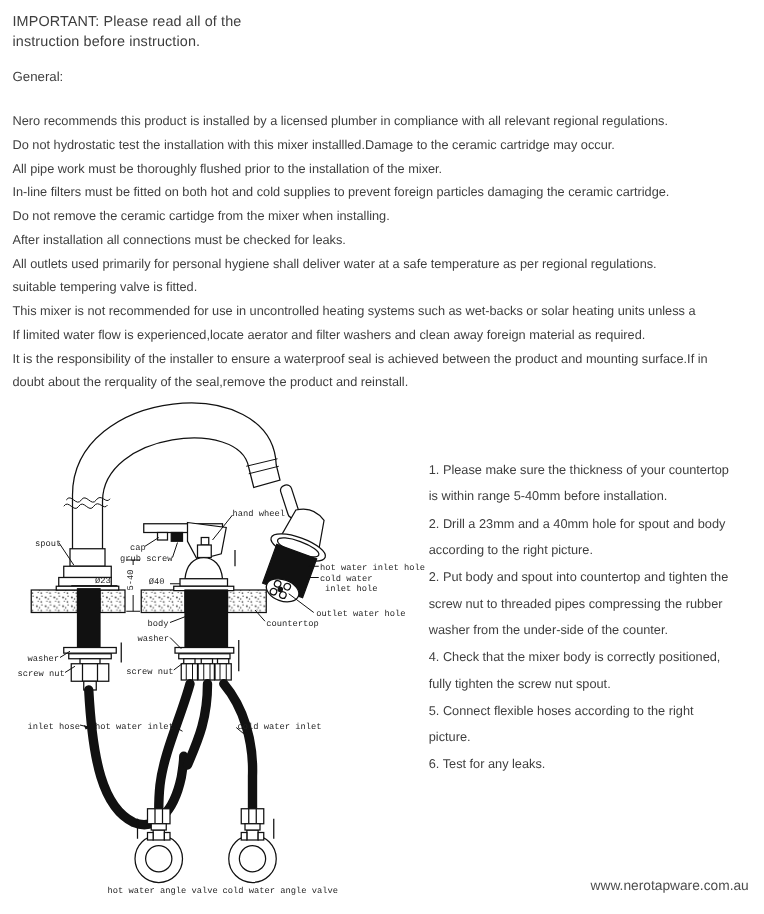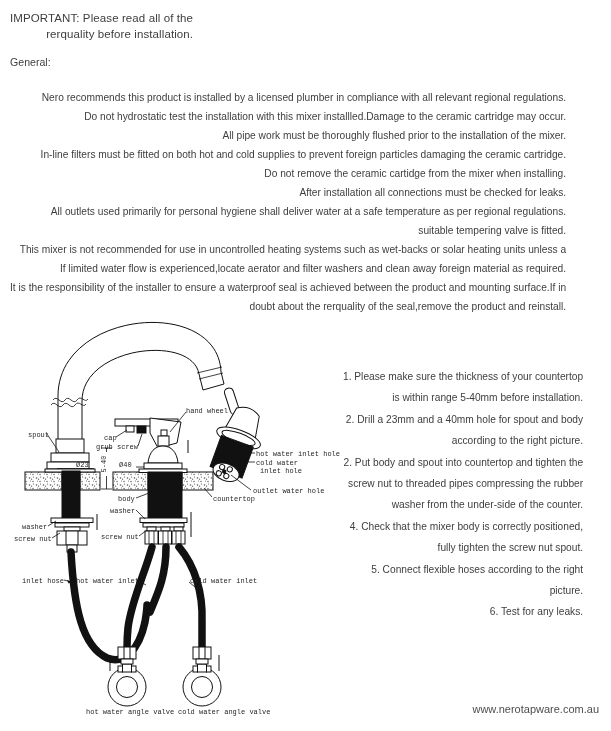--- a/index.html
+++ b/index.html
@@ -1,38 +1,38 @@
 <!DOCTYPE html>
 <html><head>
 <meta charset="utf-8">
 <style>
   html,body{margin:0;padding:0;background:#fff;}
   .page{position:relative;width:611px;height:731px;background:#ffffff;overflow:hidden;
-        font-family:"Liberation Sans","DejaVu Sans",sans-serif;color:#3e3e3e;text-align:right;}
+        font-family:"Liberation Sans","DejaVu Sans",sans-serif;color:#3e3e3e;}
   .title{position:absolute;left:10px;top:11px;font-size:11.5px;line-height:15.5px;letter-spacing:.1px;}
   .general-label{position:absolute;left:10px;top:56px;font-size:10.6px;}
   .general-text{position:absolute;left:10px;top:88px;font-size:10.2px;line-height:19px;white-space:nowrap;}
   .steps{position:absolute;left:343px;top:366px;font-size:10.2px;line-height:21.4px;white-space:nowrap;}
   .website{position:absolute;right:12px;top:703px;font-size:11px;font-weight:normal;color:#4d4d4d;}
   .diagram{position:absolute;left:0;top:300px;}
   .diagram text{font-family:"Liberation Mono","DejaVu Sans Mono",monospace;font-size:7px;fill:#1f1f1f;}
   .ln{stroke:#111;stroke-width:1;fill:none;}
   .shp{stroke:#111;stroke-width:1;fill:#fff;}
   .blk{stroke:#111;stroke-width:1;fill:#111;}
   .hose{stroke:#111;stroke-width:7.5;fill:none;stroke-linecap:round;}
   .thin{stroke:#111;stroke-width:.8;fill:none;}
 </style>
 </head>
 <body>
 
 <div class="page">
 
   <div class="title">
     <div>IMPORTANT: Please read all of the</div>
-    <div>rerquality before installation.</div>
+    <div>instruction before instruction.</div>
   </div>
 
   <div class="general-label">General:</div>
 
   <div class="general-text">
     <div>Nero recommends this product is installed by a licensed plumber in compliance with all relevant regional regulations.</div>
     <div>Do not hydrostatic test the installation with this mixer installled.Damage to the ceramic cartridge may occur.</div>
     <div>All pipe work must be thoroughly flushed prior to the installation of the mixer.</div>
     <div>In-line filters must be fitted on both hot and cold supplies to prevent foreign particles damaging the ceramic cartridge.</div>
     <div>Do not remove the ceramic cartidge from the mixer when installing.</div>

